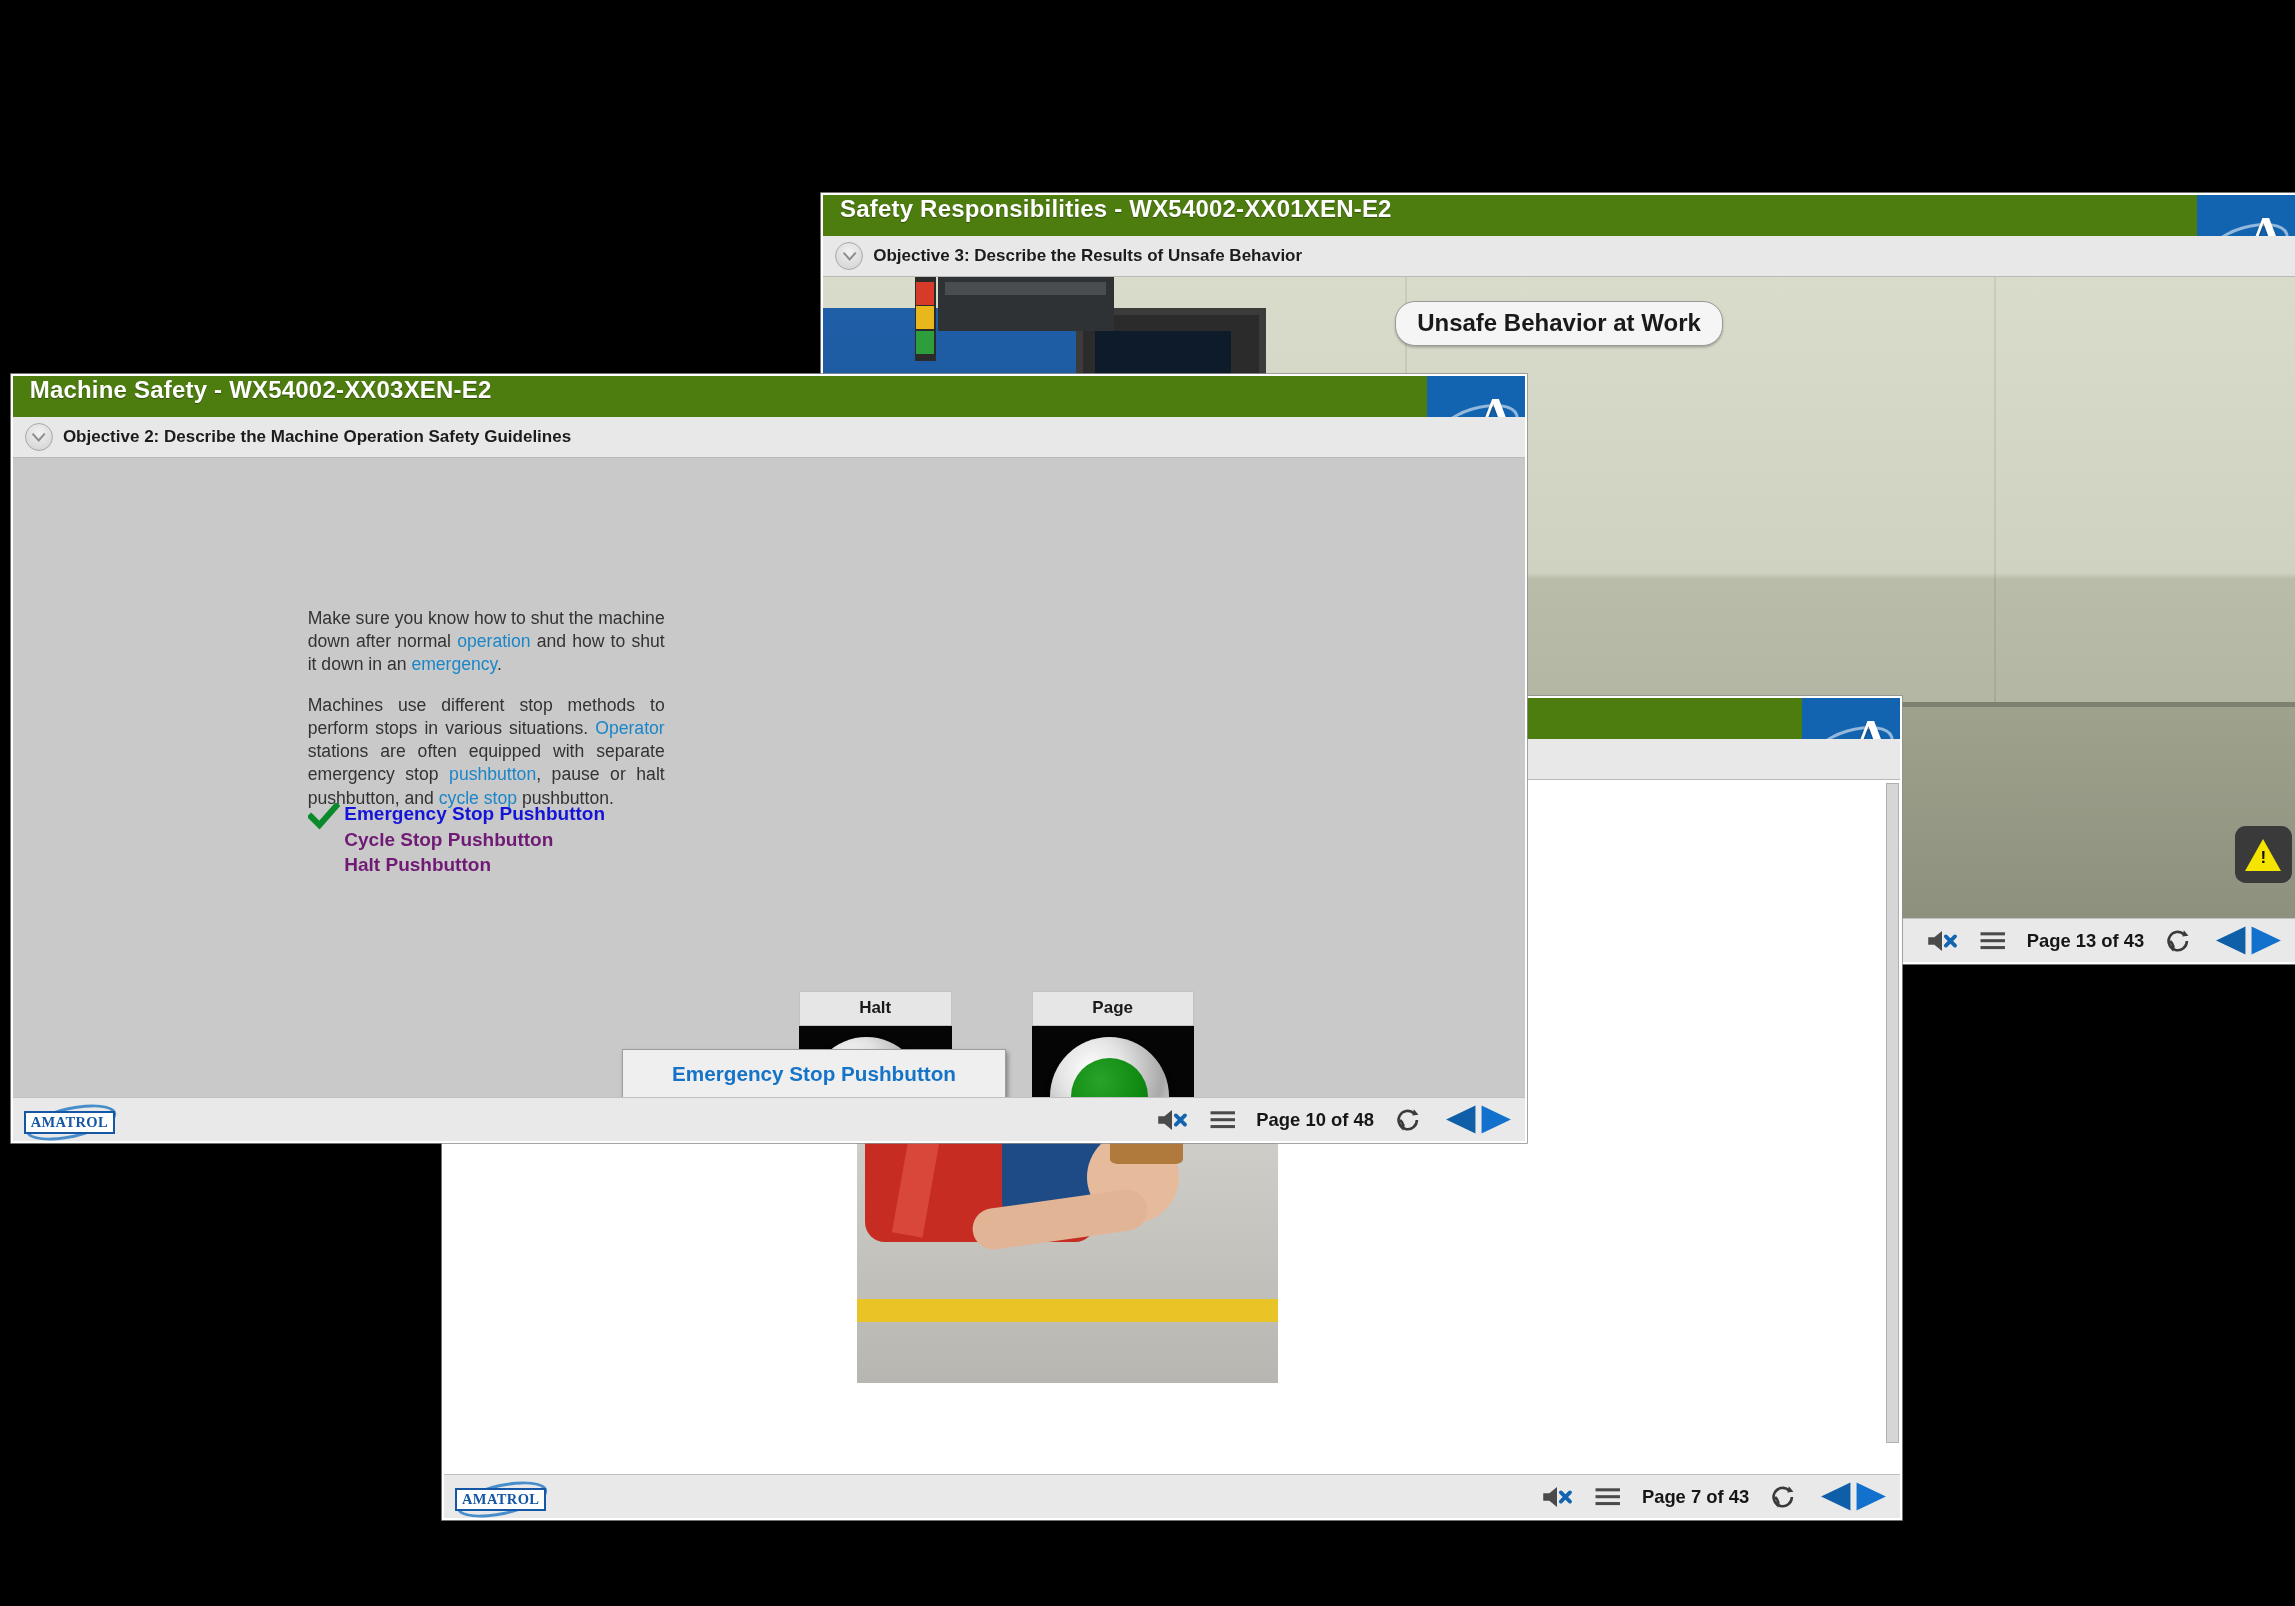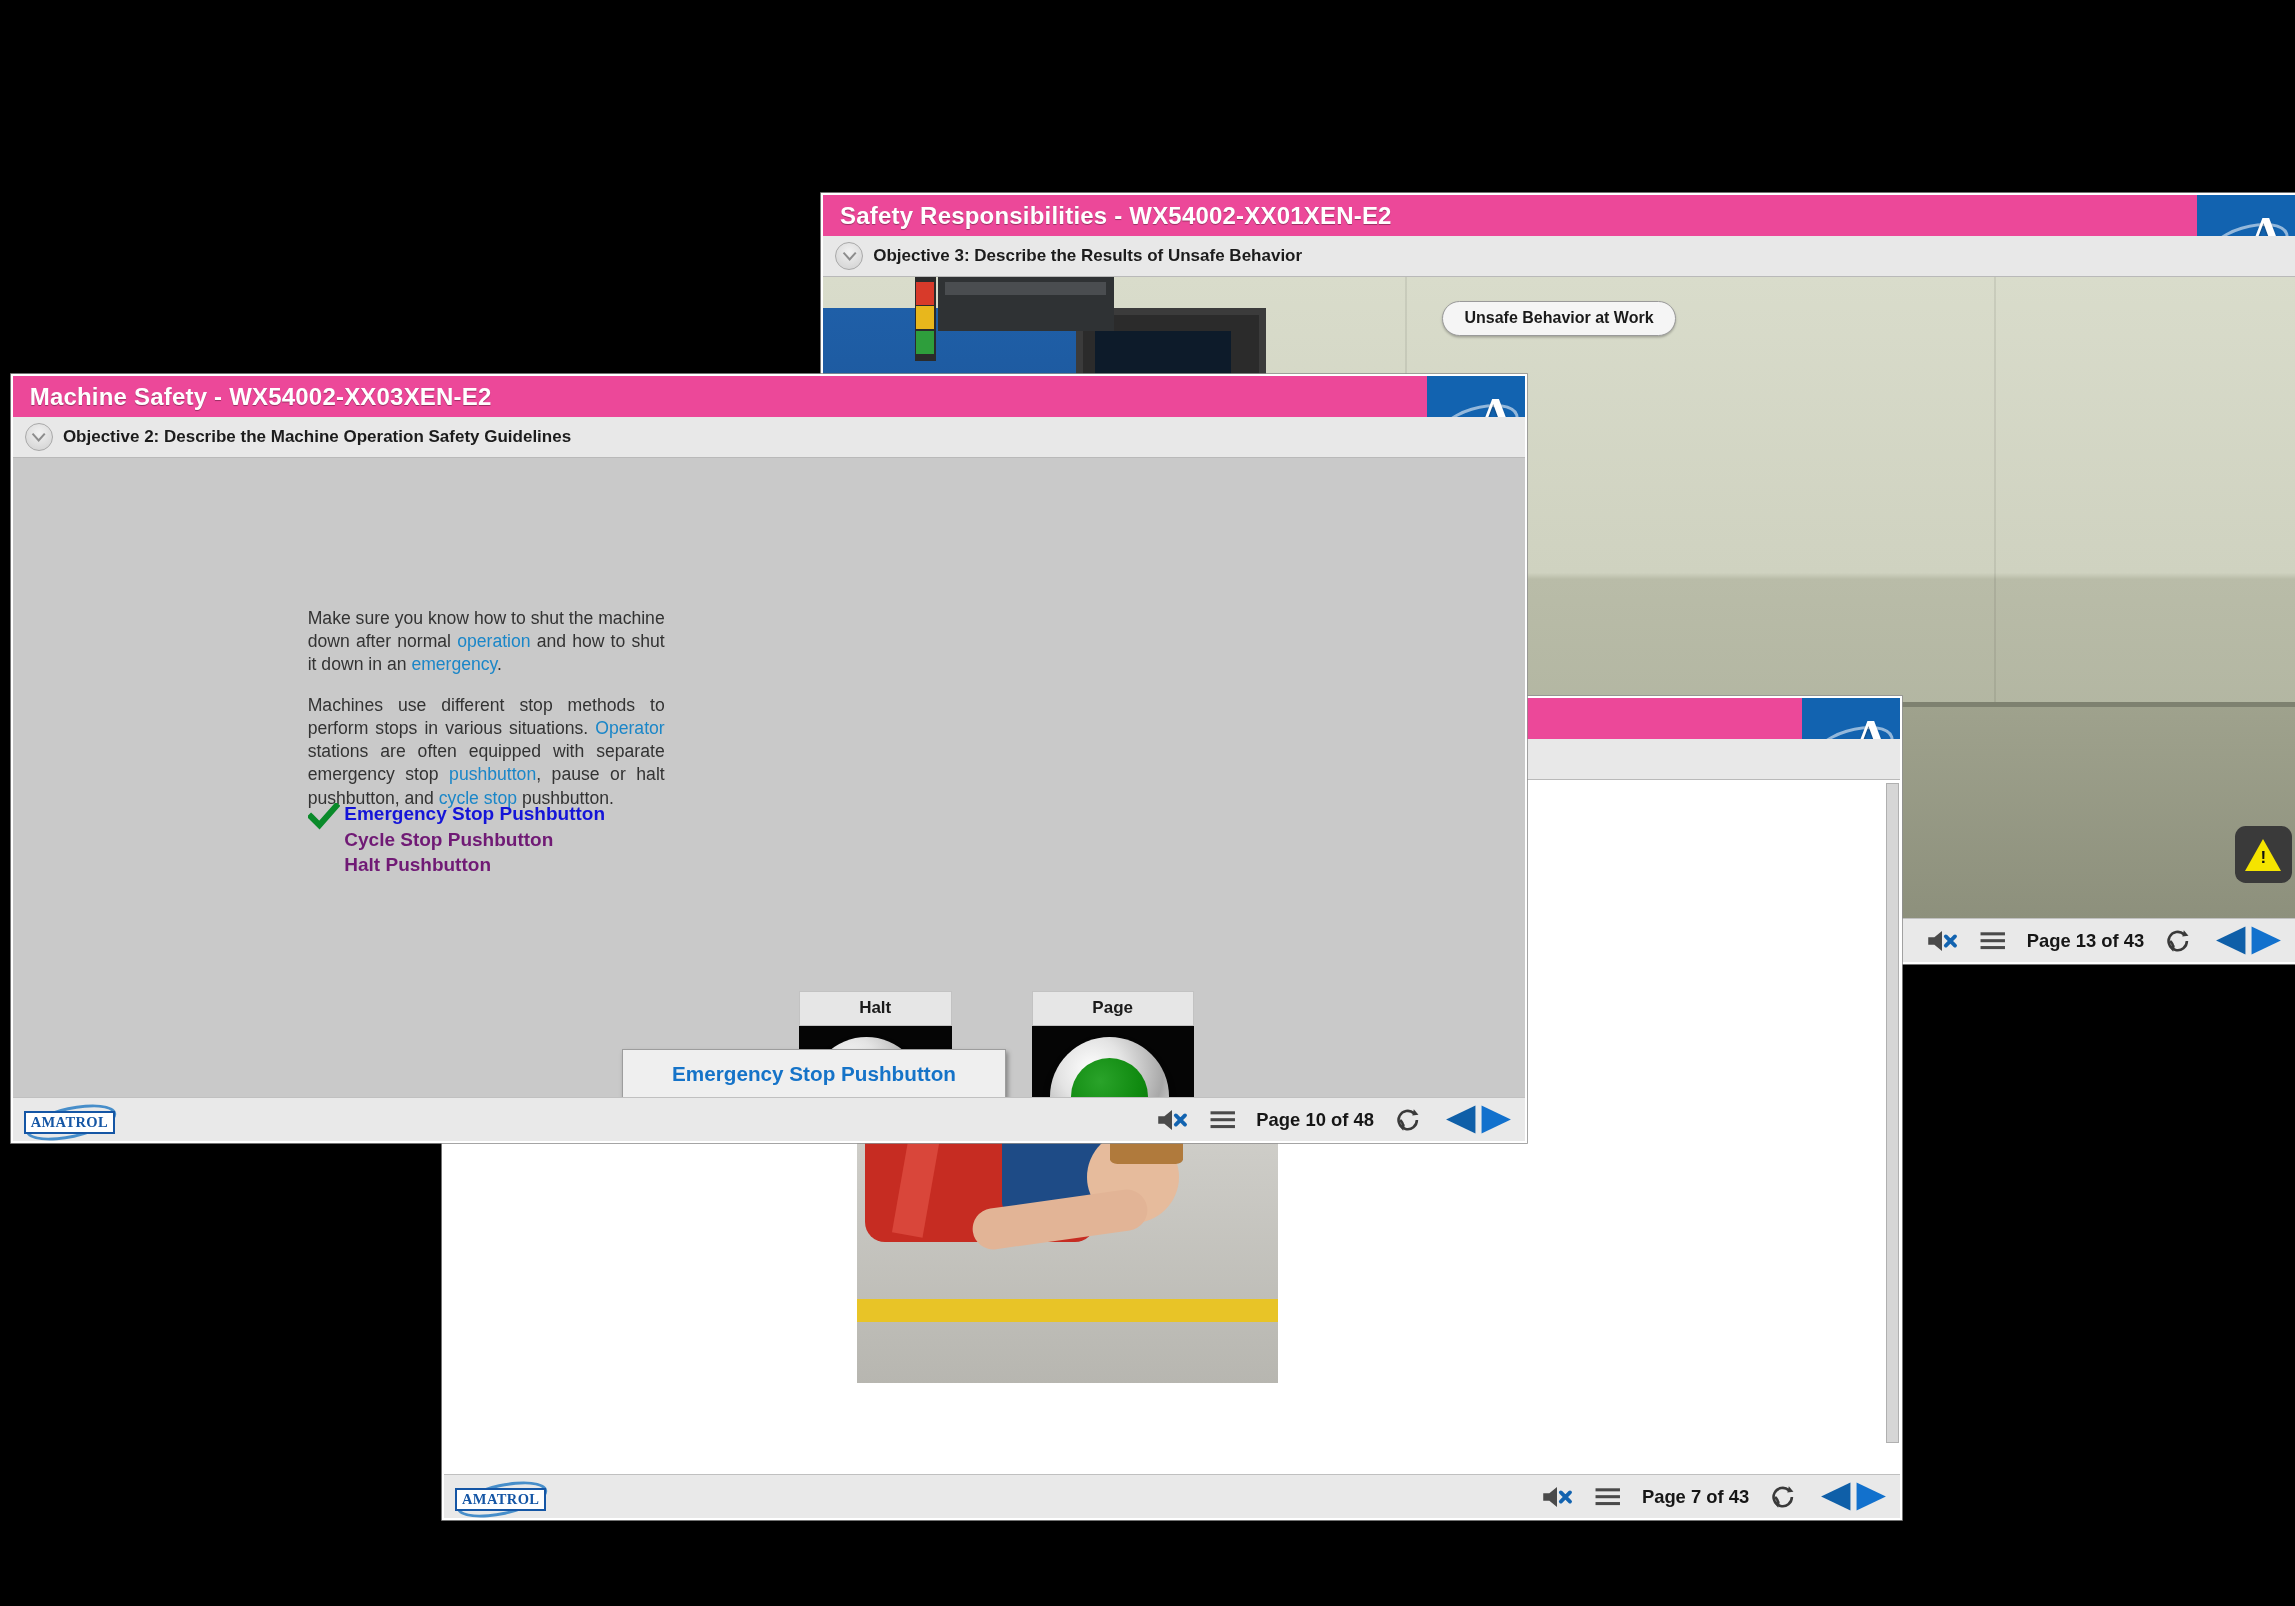--- a/index.html
+++ b/index.html
@@ -4,22 +4,22 @@
 <style>
   html,body{margin:0;padding:0;background:#000;}
   body{width:2295px;height:1607px;position:relative;overflow:hidden;
        font-family:"Liberation Sans","DejaVu Sans",sans-serif;}
 
   .stage{position:absolute;left:0;top:0;width:2295px;height:1607px;background:#000;}
 
   
   .win{position:absolute;background:#cfcfcf;border:2.3px solid #ffffff;
        box-shadow:0 0 0 0.8px #8f8f8f;overflow:hidden;}
-  .win .titlebar{position:relative;background:#ec4899;height:41px;
-       display:flex;align-items:center;}
+  .win .titlebar{position:relative;background:#4d7c0f;height:41px;
+       display:flex;align-items:flex-start;}
   .win .titlebar .ttl{color:#fff;font-weight:bold;font-size:24px;
        padding-left:17px;letter-spacing:0.2px;white-space:nowrap;
        text-shadow:0 0.8px 0.8px rgba(0,0,0,.35);}
   .win .objbar{background:#e8e8e8;height:40px;display:flex;align-items:center;
        border-bottom:0.8px solid #b9b9b9;position:relative;}
   .win .objbar .chev{width:26px;height:26px;border-radius:50%;
        background:radial-gradient(circle at 50% 35%,#f2f2f2,#cfcfcf);
        border:0.8px solid #a9a9a9;margin-left:12.2px;display:flex;
        align-items:center;justify-content:center;}
   .win .objbar .chev svg{display:block;}
@@ -36,21 +36,21 @@
           line-height:47px;text-shadow:0 1.5px 2.3px rgba(0,0,0,.35);}
   .abadge .ring{position:absolute;right:4.6px;top:31px;width:80px;height:34px;
           border:3.1px solid rgba(255,255,255,.55);border-radius:50%;
           transform:rotate(-17deg);}
 
   
   .canvas{position:absolute;left:0;right:0;background:#c9c9c9;overflow:hidden;}
 
   
   .pill{display:inline-block;background:#f5f5f5;border:1.5px solid #9a9a9a;
-        border-radius:20px;padding:6.9px 21.4px 8.4px;font-weight:bold;font-size:16px;
+        border-radius:20px;padding:6.9px 21.4px 8.4px;font-weight:bold;font-size:24px;
         color:#1a1a1a;box-shadow:0 1.5px 2.3px rgba(0,0,0,.25);white-space:nowrap;}
 
   
   .footer{position:absolute;left:0;right:0;bottom:0;height:43px;background:#e9e9e9;
           border-top:0.8px solid #c0c0c0;display:flex;align-items:center;}
   .footer .amat{margin-left:10.7px;}
   .footer .sp{flex:1;}
   .footer .fitem{display:flex;align-items:center;margin-right:20px;}
   .footer .pagetxt{font-weight:bold;font-size:18.4px;color:#161616;white-space:nowrap;}
   .footer .navwrap{display:flex;align-items:center;margin-right:10.7px;}

